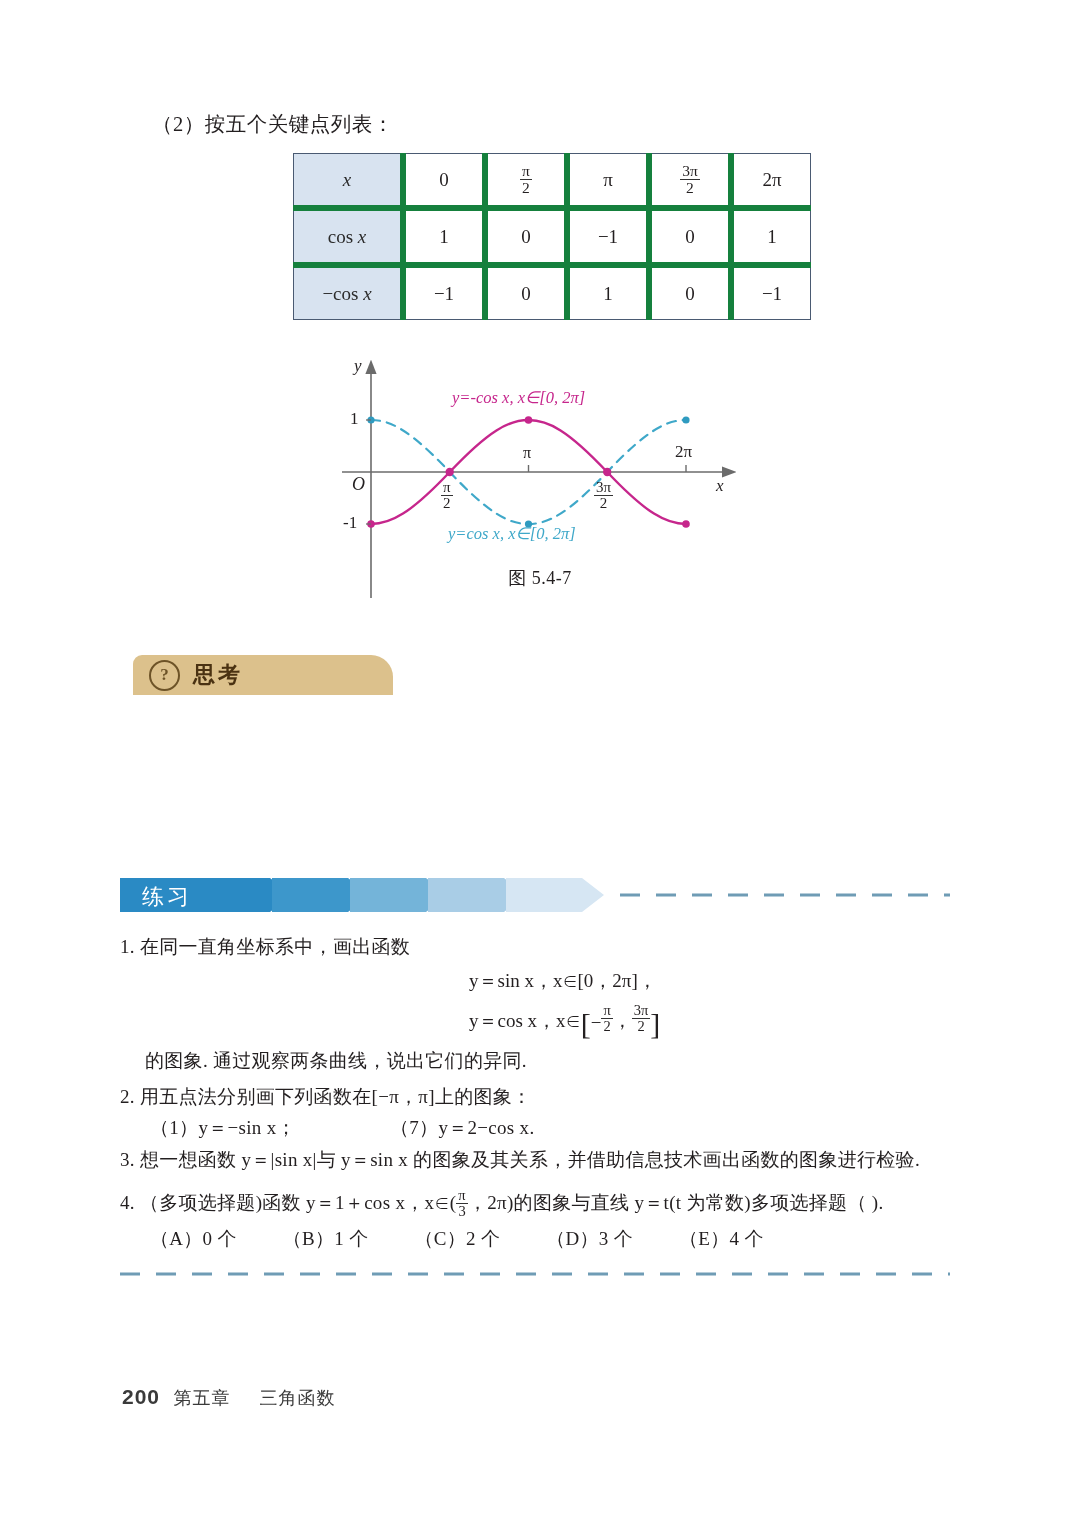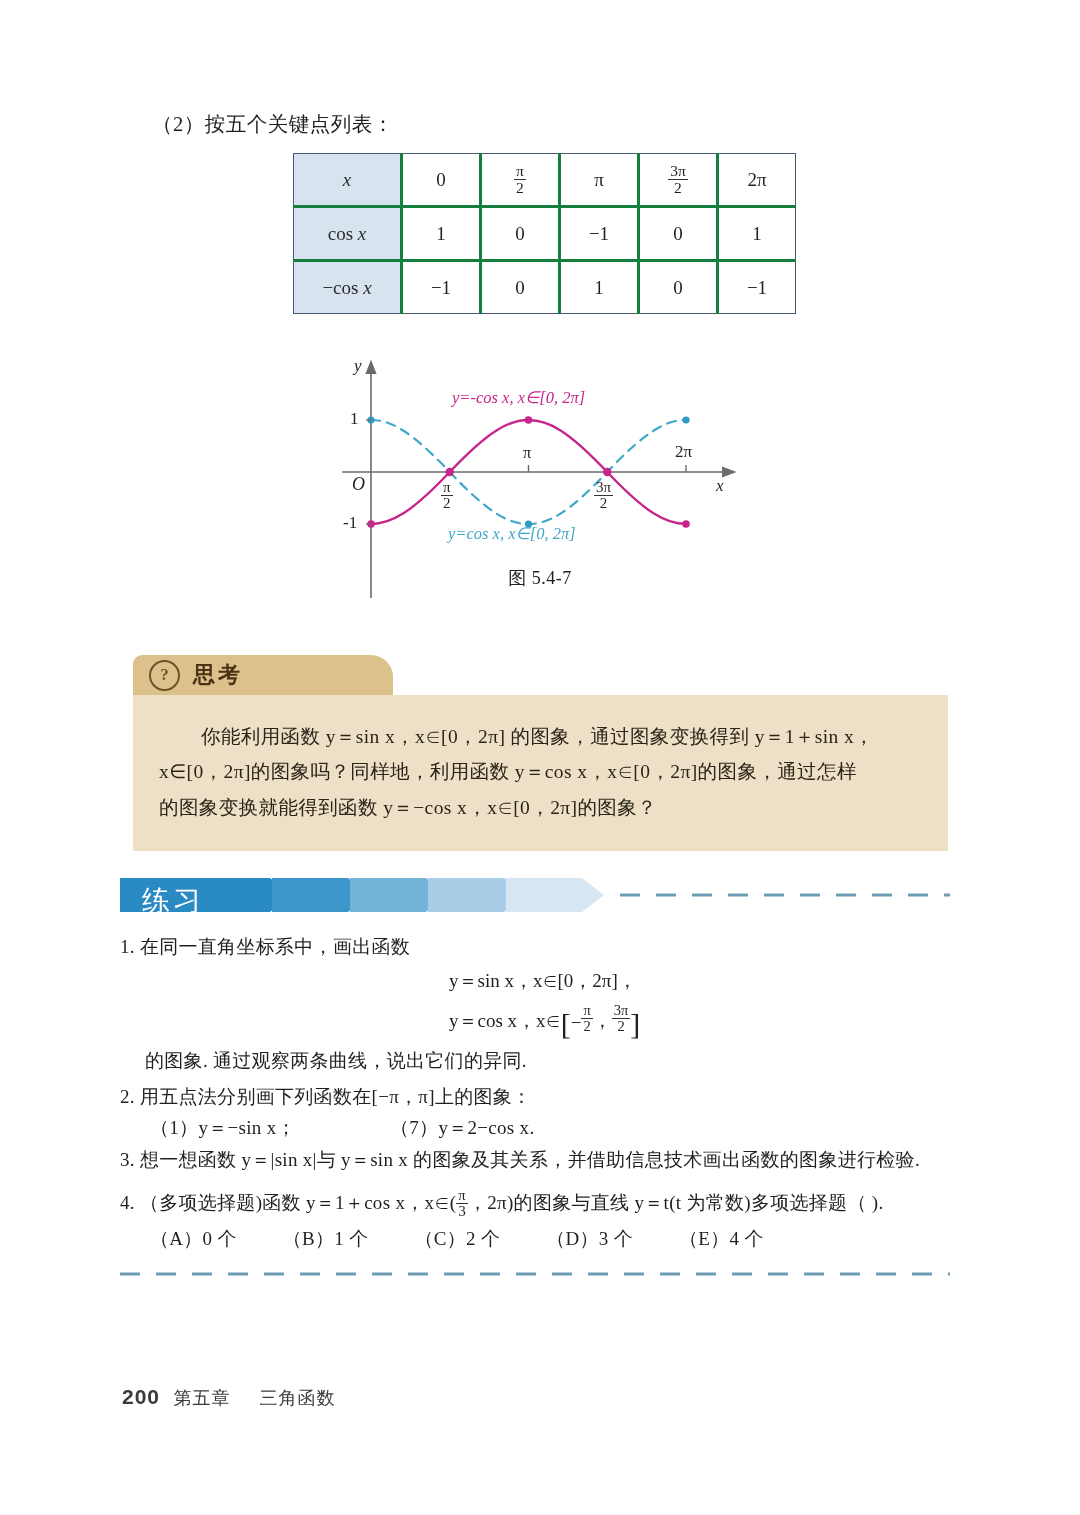--- a/index.html
+++ b/index.html
@@ -25,21 +25,21 @@
   }
 
   
   .tbl-wrap { position:absolute; left:293px; top:153px; }
   table.keytable {
     border-collapse:collapse;
     border:1px solid #4a5a72;
     table-layout:fixed;
   }
   table.keytable td {
-    border:3px solid #15803d;
+    border:6px solid #15803d;
     text-align:center;
     vertical-align:middle;
     font-size:19px;
     height:49px;
     background:#ffffff;
   }
   table.keytable td.hcell {
     background:#d8e3f0;
     width:104px;
     color:#2b2b2b;
@@ -89,27 +89,27 @@
     font-size:19.5px; line-height:1.82; letter-spacing:0.4px;
     color:#2b2418;
     box-sizing:border-box;
   }
   .think-body .ind { display:inline-block; width:42px; }
 
   
   .exer { position:absolute; left:120px; top:878px; width:830px; height:34px; }
   .exer-label {
     position:absolute; left:22px; top:4px;
-    color:#ffffff; font-size:28px; letter-spacing:3px;
+    color:#ffffff; font-size:22px; letter-spacing:3px;
     font-family:"Liberation Serif", serif;
   }
 
   
   .q { position:absolute; font-size:19px; letter-spacing:0.3px; }
-  .centered-eq { position:absolute; font-size:19px; }
+  .centered-eq { position:absolute; font-size:19px;margin-left:20px; }
 
   .bigfrac { display:inline-block; vertical-align:middle; text-align:center; line-height:1.03; font-size:14.5px; }
   .bigfrac .num { display:block; border-bottom:1px solid #333; padding:0 2px; }
   .bigfrac .den { display:block; padding:0 2px; }
   .brk { font-size:30px; vertical-align:middle; line-height:0.7; font-family:"Liberation Serif", serif; }
 
   
   .botrule { position:absolute; left:120px; top:1262px; width:830px; height:4px; }
 
   
@@ -252,25 +252,20 @@
     <div style="position:absolute;left:122px;top:36px;font-size:16.5px;color:#c6268c;font-style:italic;white-space:nowrap;">y=-cos x, x∈[0, 2π]</div>
     <div style="position:absolute;left:118px;top:172px;font-size:16.5px;color:#3fa8c9;font-style:italic;white-space:nowrap;">y=cos x, x∈[0, 2π]</div>
   </div>
 
   <div class="figcap">图 5.4-7</div>
 
   <div class="think">
     <div class="think-tab">
       <span class="qmark">?</span>
       <span class="think-title cn">思考</span>
-    </div>
-    <div class="think-body cn">
-      <div><span class="ind"></span><span>你能利用函数 y＝sin x，x∈[0，2π] 的图象，通过图象变换得到 y＝1＋sin x，</span></div>
-      <div>x∈[0，2π]的图象吗？同样地，利用函数 y＝cos x，x∈[0，2π]的图象，通过怎样</div>
-      <div>的图象变换就能得到函数 y＝−cos x，x∈[0，2π]的图象？</div>
     </div>
   </div>
 
   <div class="exer">
     <svg width="830" height="34" viewBox="0 0 830 34">
       <polygon points="0,0 150,0 172,17 150,34 0,34" fill="#2a8ac4"></polygon>
       <polygon points="152,0 228,0 250,17 228,34 152,34" fill="#3d97cb"></polygon>
       <polygon points="230,0 306,0 328,17 306,34 230,34" fill="#74b4d9"></polygon>
       <polygon points="308,0 384,0 406,17 384,34 308,34" fill="#a9cde6"></polygon>
       <polygon points="386,0 462,0 484,17 462,34 386,34" fill="#d6e6f3"></polygon>

